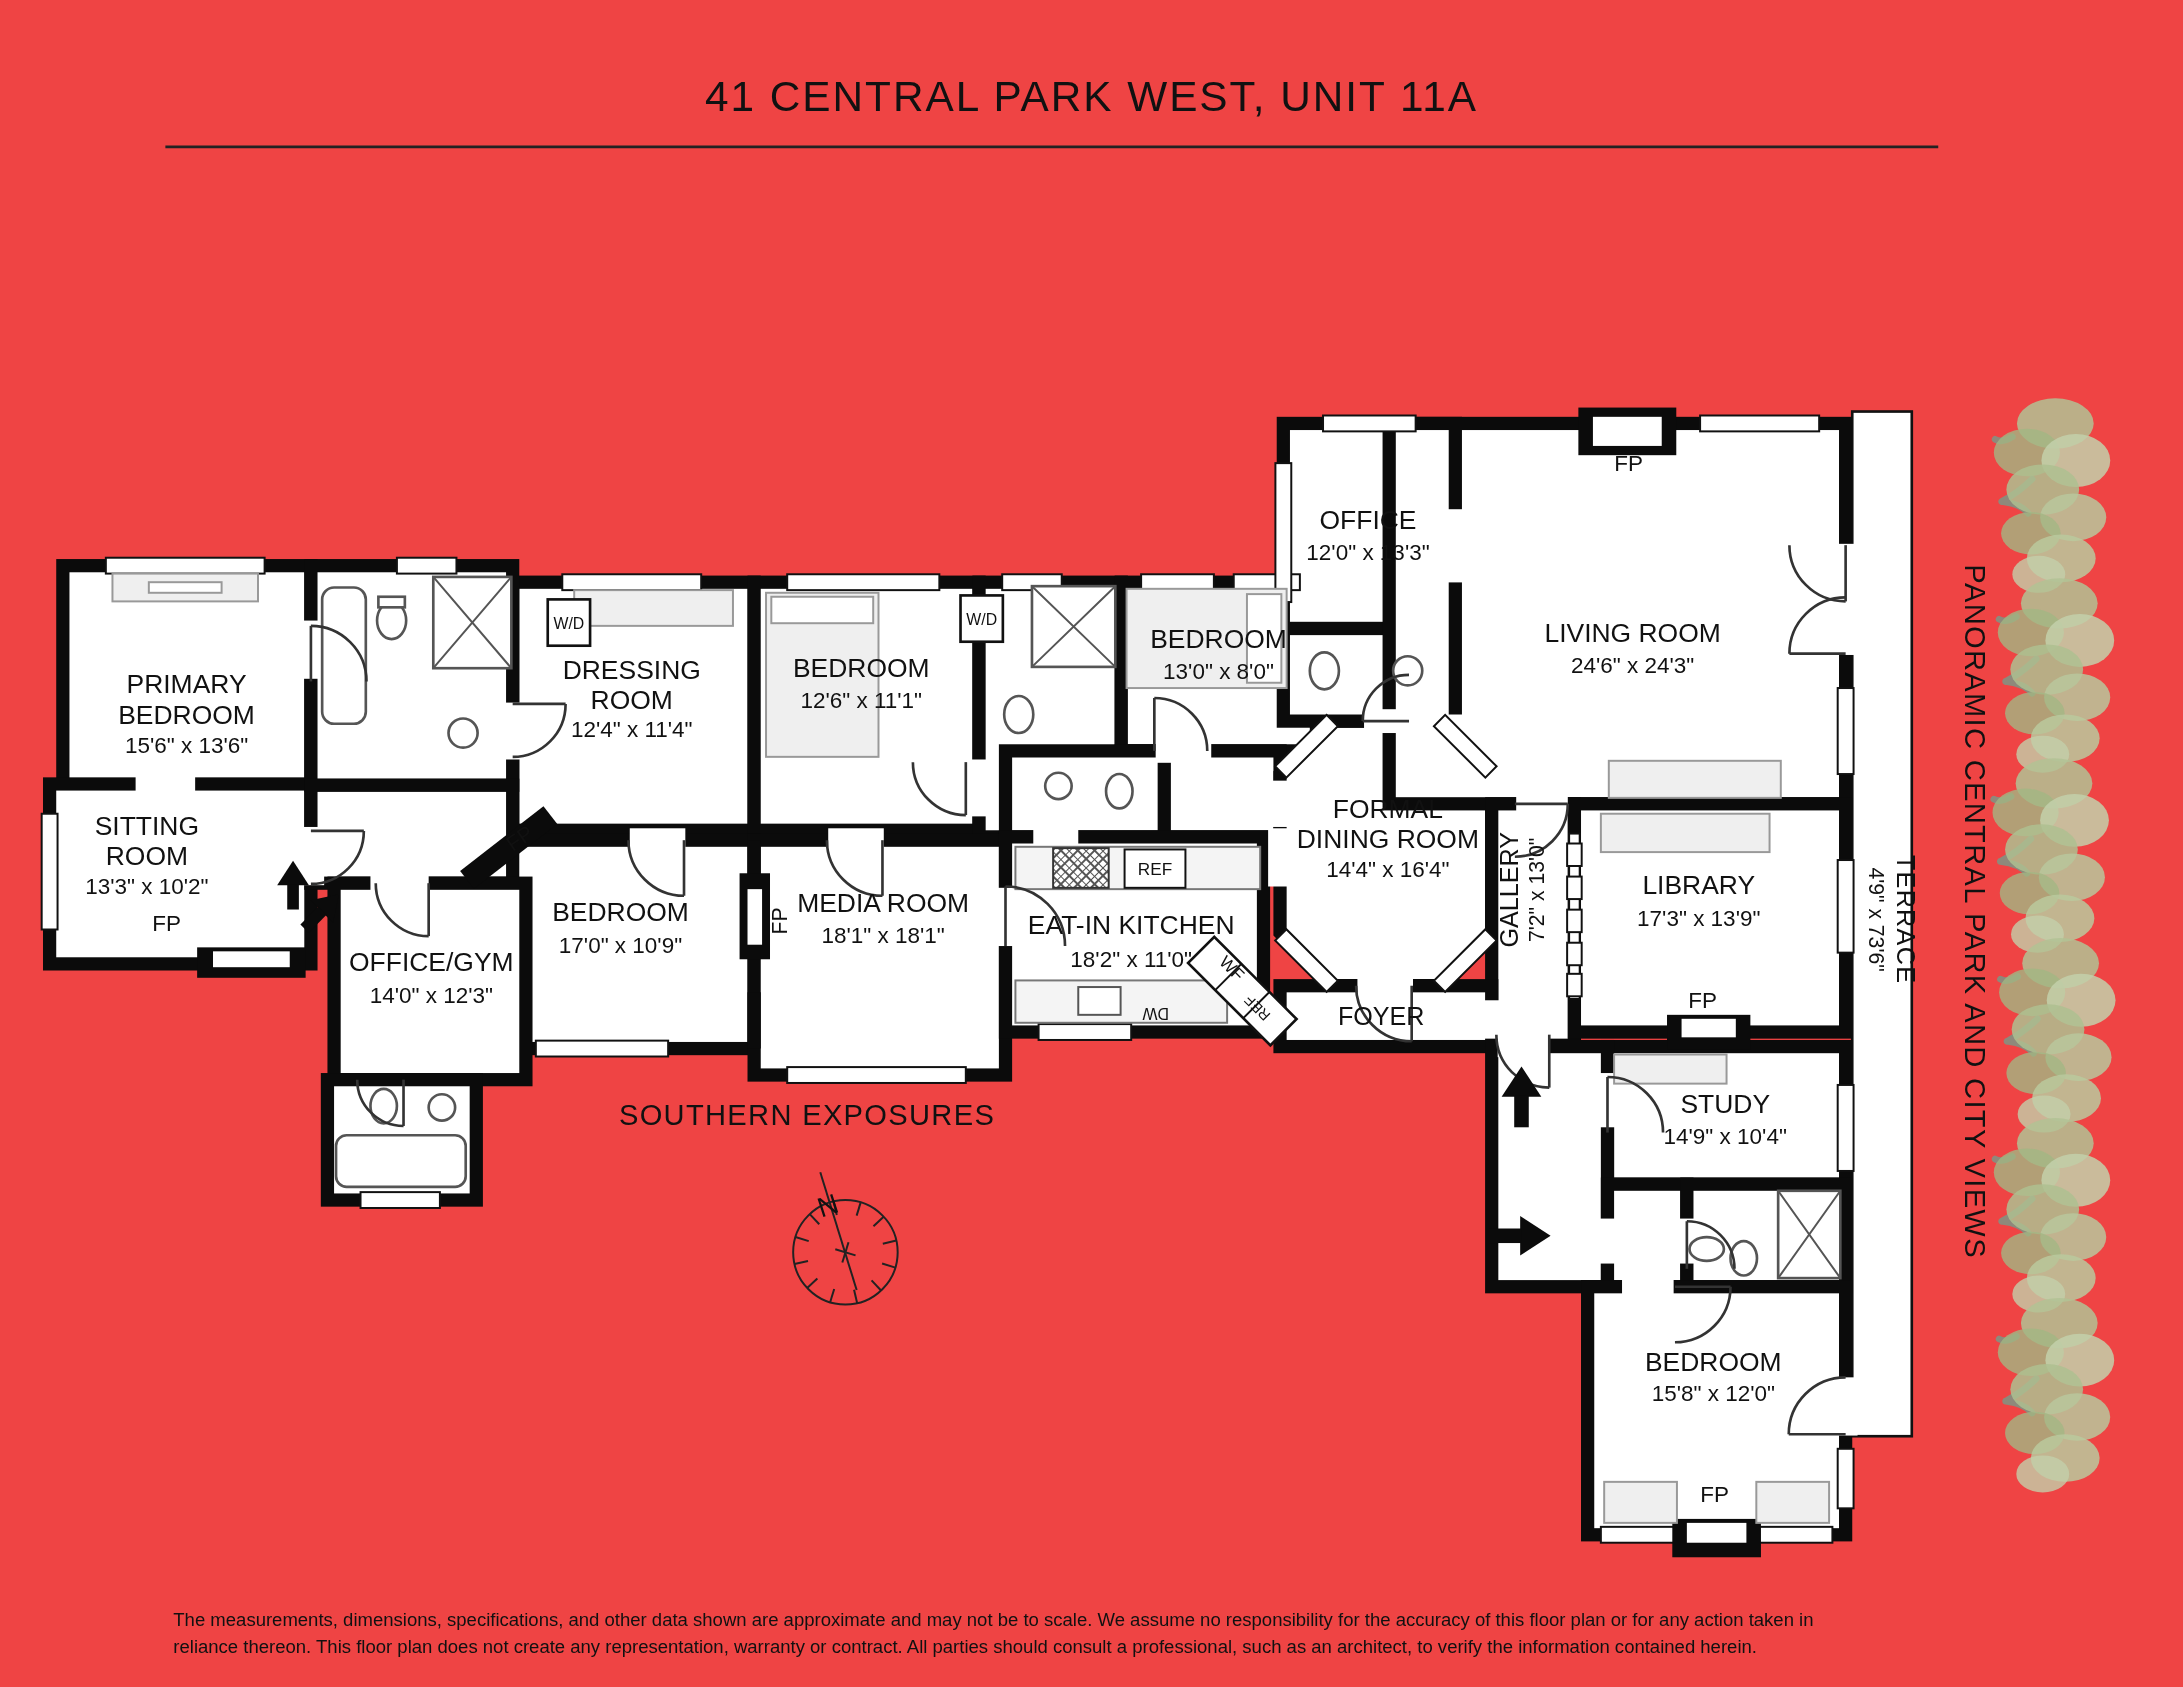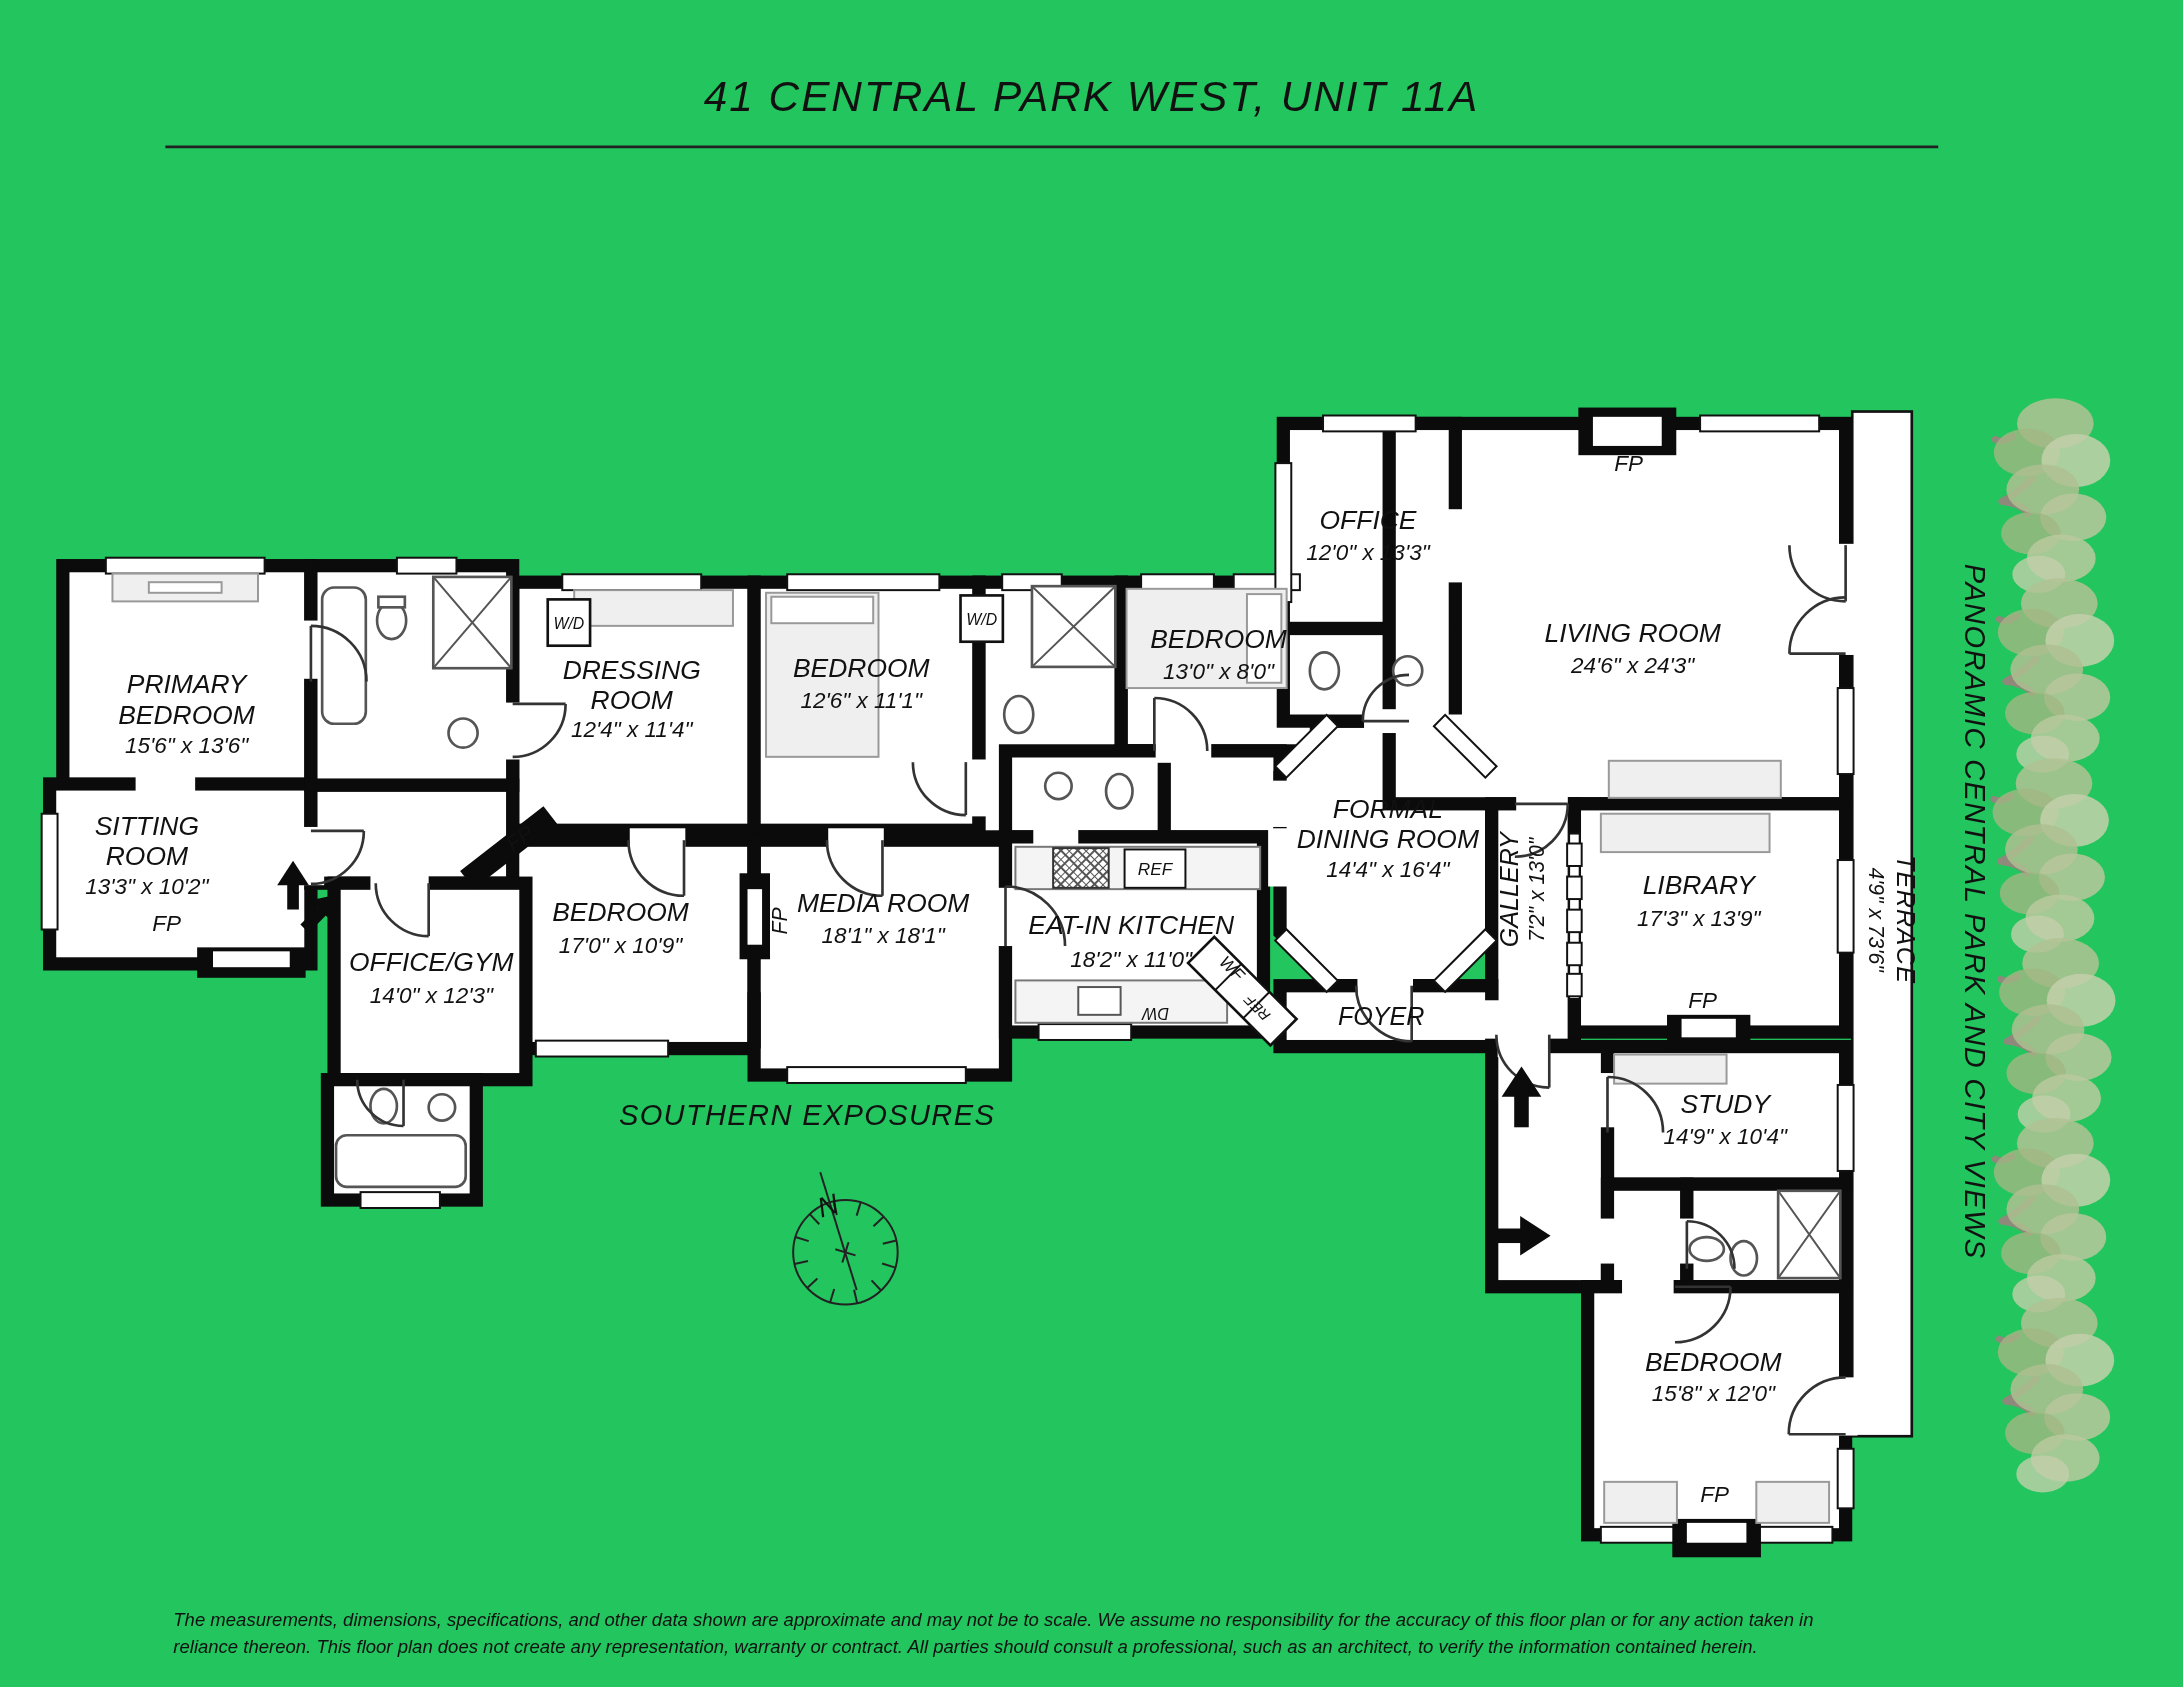--- a/index.html
+++ b/index.html
@@ -1,17 +1,17 @@
 <!DOCTYPE html>
 <html style="font-size:10.6px"><head>
 <meta charset="utf-8">
 <style>
   html,body{margin:0;padding:0;background:#ffffff;}
-  .page{position:relative;width:2183px;height:1687px;background:#22c55e;overflow:hidden;
-        font-family:"Liberation Sans", sans-serif;font-style:italic;}
+  .page{position:relative;width:2183px;height:1687px;background:#ef4444;overflow:hidden;
+        font-family:"Liberation Sans", sans-serif;}
   svg{position:absolute;left:0;top:0;}
   text{fill:#111;}
 </style>
 </head>
 <body>
 
 <div class="page">
 <svg width="2183" height="1687" viewBox="0 0 3300 2550">
   <defs>
     <pattern id="xh" width="18" height="18" patternUnits="userSpaceOnUse" patternTransform="rotate(45)">

